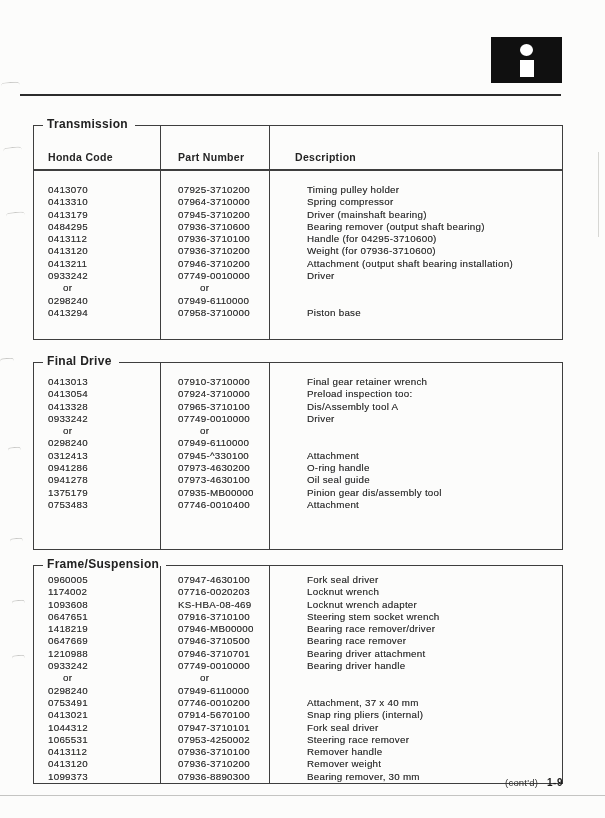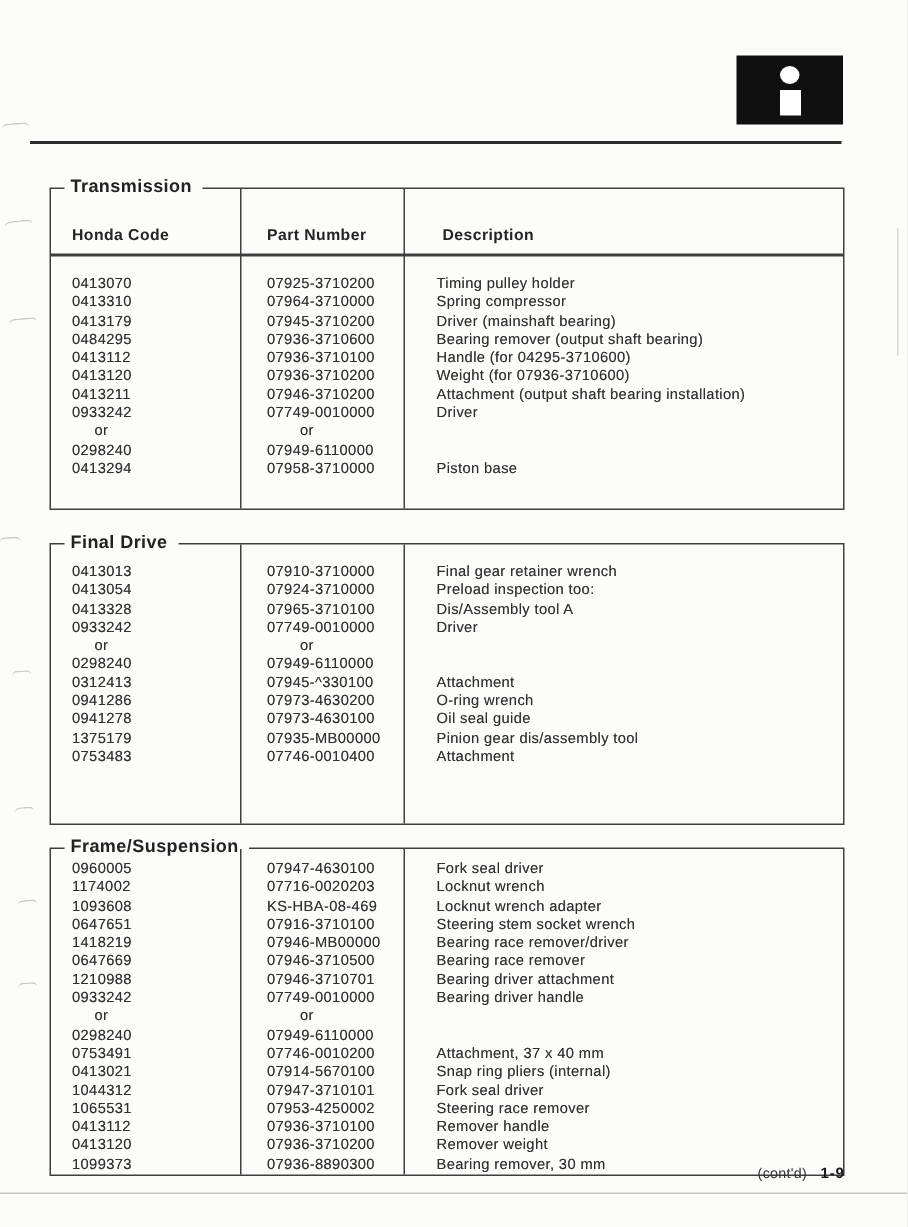--- a/index.html
+++ b/index.html
@@ -37,21 +37,21 @@
   
   .rows { position:absolute; left:0; right:0; }
   .rows-transmission { top:58px; }
   .rows-finaldrive   { top:13px; }
   .rows-frame        { top:8px;  }
   .trow { display:grid; grid-template-columns:126px 109px 1fr; height:12.3px; }
   .cell {
     font-size:9.8px; line-height:12.3px; letter-spacing:.25px; white-space:nowrap;
     color:#303030; text-shadow:0 0 .4px rgba(40,40,40,.55);
   }
-  .c0 { padding-left:14px; } .c1 { padding-left:18px; } .c2 { padding-left:22px; }
+  .c0 { padding-left:14px; } .c1 { padding-left:18px; } .c2 { padding-left:38px; }
   .c0.or-cell { padding-left:29px; } .c1.or-cell { padding-left:40px; }
 
   
   .footer { position:absolute; top:777px; right:42px; display:flex; align-items:baseline; }
   .contd { font-size:9.5px; color:#333; letter-spacing:.2px;margin-left:33px; }
   .pagenum { font-size:10px; font-weight:bold; margin-left:9px; color:#1c1c1c; letter-spacing:.5px; }
 
   
   .mark { position:absolute; width:19px; height:6px; border-top:1.6px solid #b9b9b6; border-radius:50% / 100%; opacity:.75; }
   .edge-streak { position:absolute; left:598px; top:152px; width:1px; height:85px; background:#d7d7d4; }
@@ -172,21 +172,21 @@
           <div class="cell c2"></div>
         </div>
         <div class="trow">
           <div class="cell c0">0312413</div>
           <div class="cell c1">07945-^330100</div>
           <div class="cell c2">Attachment</div>
         </div>
         <div class="trow">
           <div class="cell c0">0941286</div>
           <div class="cell c1">07973-4630200</div>
-          <div class="cell c2">O-ring wrench</div>
+          <div class="cell c2">O-ring handle</div>
         </div>
         <div class="trow">
           <div class="cell c0">0941278</div>
           <div class="cell c1">07973-4630100</div>
           <div class="cell c2">Oil seal guide</div>
         </div>
         <div class="trow">
           <div class="cell c0">1375179</div>
           <div class="cell c1">07935-MB00000</div>
           <div class="cell c2">Pinion gear dis/assembly tool</div>

